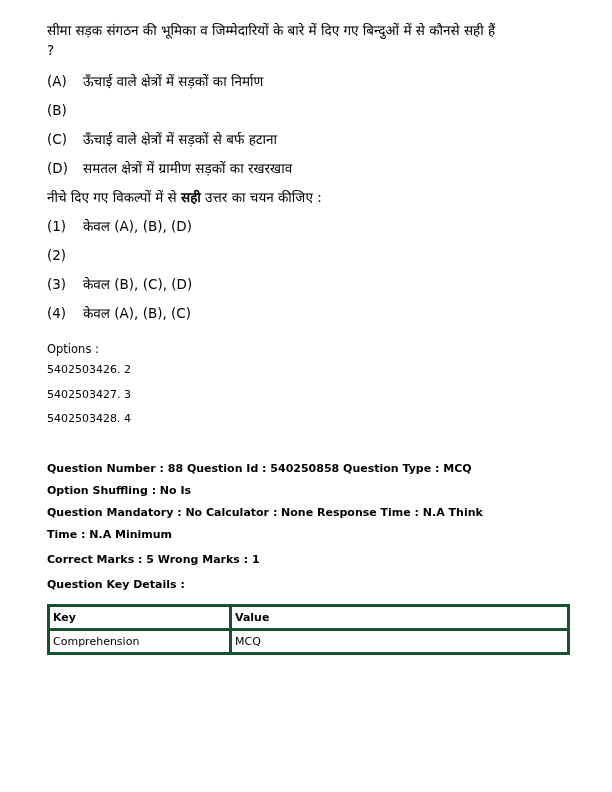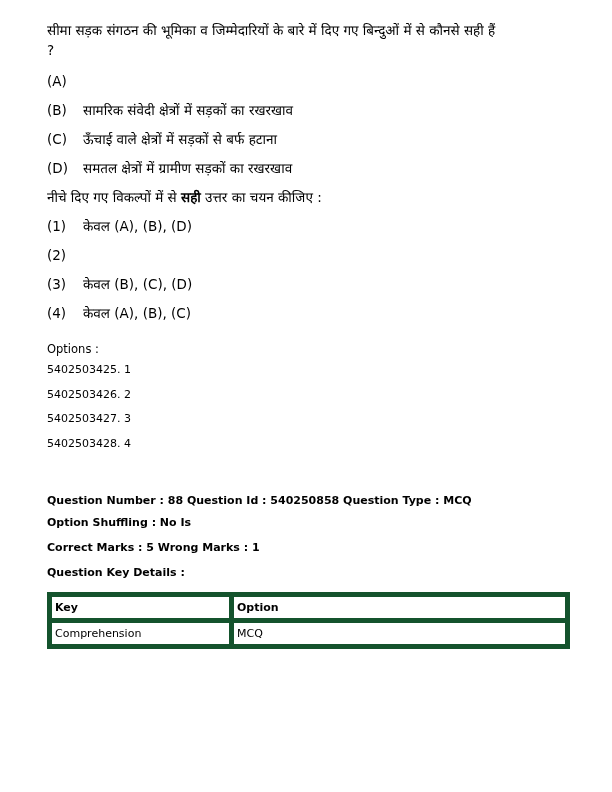--- a/index.html
+++ b/index.html
@@ -52,64 +52,64 @@
     line-height: 18px;
   }
   .options-item {
     font-size: 11px;
     line-height: 24.5px;
     height: 24.5px;
   }
 
   
   .meta {
-    margin-top: 34px;
+    margin-top: 26px;
     font-size: 11px;
     font-weight: bold;
   }
   .meta-line {
     line-height: 22px;
   }
   .meta-gap {
     margin-top: 3px;
   }
 
   
   table.key-table {
     margin-top: 8px;
     border-collapse: collapse;
     table-layout: fixed;
     width: 523px;
     font-size: 11px;
   }
   table.key-table td, table.key-table th {
-    border: 5px solid #14532d;
+    border: 3px solid #14532d;
     padding: 4px 3px;
     text-align: left;
     vertical-align: middle;
     font-weight: normal;
   }
   table.key-table th {
     font-weight: bold;
   }
   .col-key { width: 182px; }
 </style>
 </head>
 <body>
 
 <div class="page">
 
   <div class="hi stem">सीमा सड़क संगठन की भूमिका व जिम्मेदारियों के बारे में दिए गए बिन्दुओं में से कौनसे सही हैं ?</div>
 
   <div class="hi opt-row">
     <span class="opt-label">(A)</span>
+    <span>ऊँचाई वाले क्षेत्रों में सड़कों का निर्माण</span>
   </div>
   <div class="hi opt-row">
     <span class="opt-label">(B)</span>
-    <span>सामरिक संवेदी क्षेत्रों में सड़कों का रखरखाव</span>
   </div>
   <div class="hi opt-row">
     <span class="opt-label">(C)</span>
     <span>ऊँचाई वाले क्षेत्रों में सड़कों से बर्फ हटाना</span>
   </div>
   <div class="hi opt-row">
     <span class="opt-label">(D)</span>
     <span>समतल क्षेत्रों में ग्रामीण सड़कों का रखरखाव</span>
   </div>
 
@@ -127,40 +127,40 @@
   <div class="hi opt-row">
     <span class="opt-label">(3)</span>
     <span>केवल (B), (C), (D)</span>
   </div>
   <div class="hi opt-row">
     <span class="opt-label">(4)</span>
     <span>केवल (A), (B), (C)</span>
   </div>
 
   <div class="options-heading">Options :</div>
-  <div class="options-item">5402503425. 1</div>
   <div class="options-item">5402503426. 2</div>
   <div class="options-item">5402503427. 3</div>
   <div class="options-item">5402503428. 4</div>
 
   <div class="meta">
     <div class="meta-line">Question Number : 88 Question Id : 540250858 Question Type : MCQ Option Shuffling : No Is</div>
+    <div class="meta-line">Question Mandatory : No Calculator : None Response Time : N.A Think Time : N.A Minimum</div>
     <div class="meta-line meta-gap">Correct Marks : 5 Wrong Marks : 1</div>
     <div class="meta-line meta-gap">Question Key Details :</div>
   </div>
 
   <table class="key-table">
     <colgroup>
       <col class="col-key">
       <col>
     </colgroup>
     <tbody>
         <tr>
       <th>Key</th>
-      <th>Option</th>
+      <th>Value</th>
     </tr>
     <tr>
       <td>Comprehension</td>
       <td>MCQ</td>
     </tr>
   </tbody>
     </table>
 
 </div>
 

